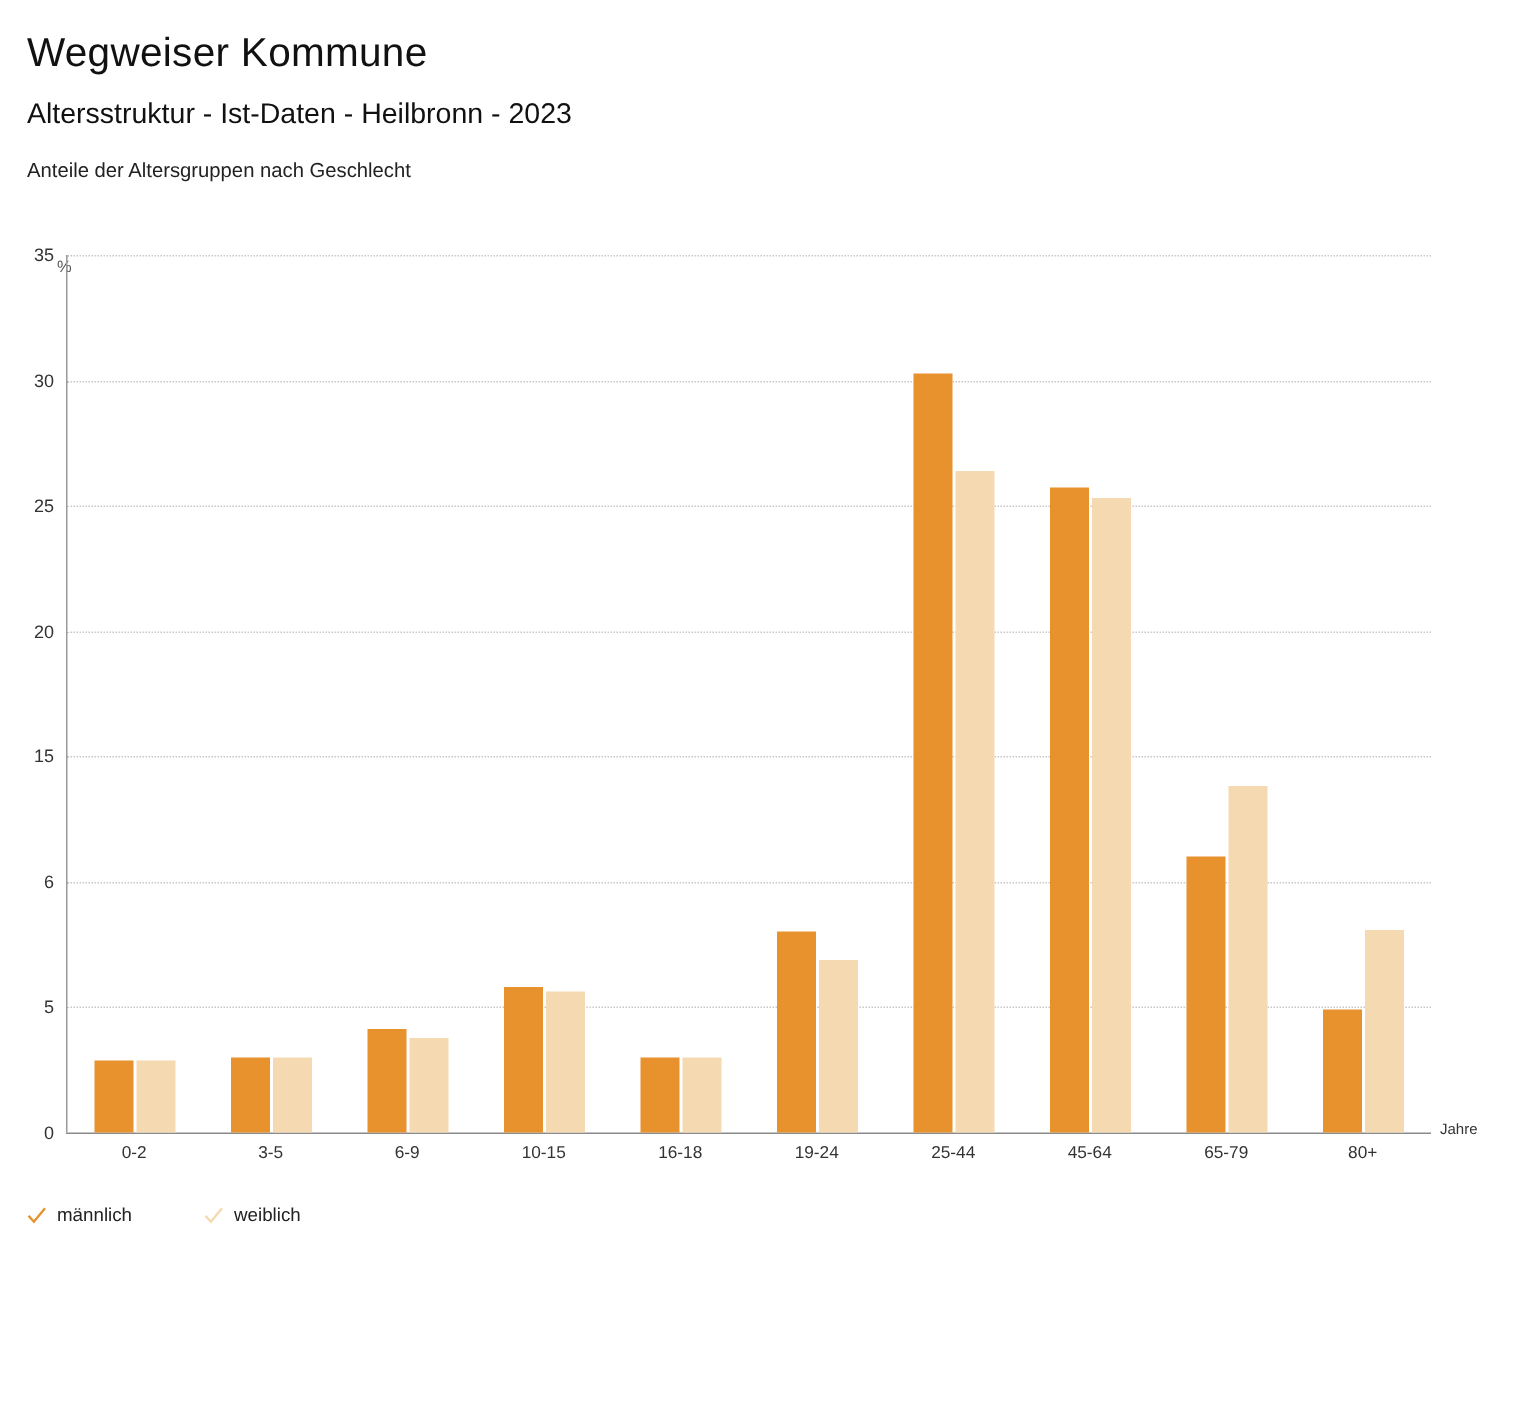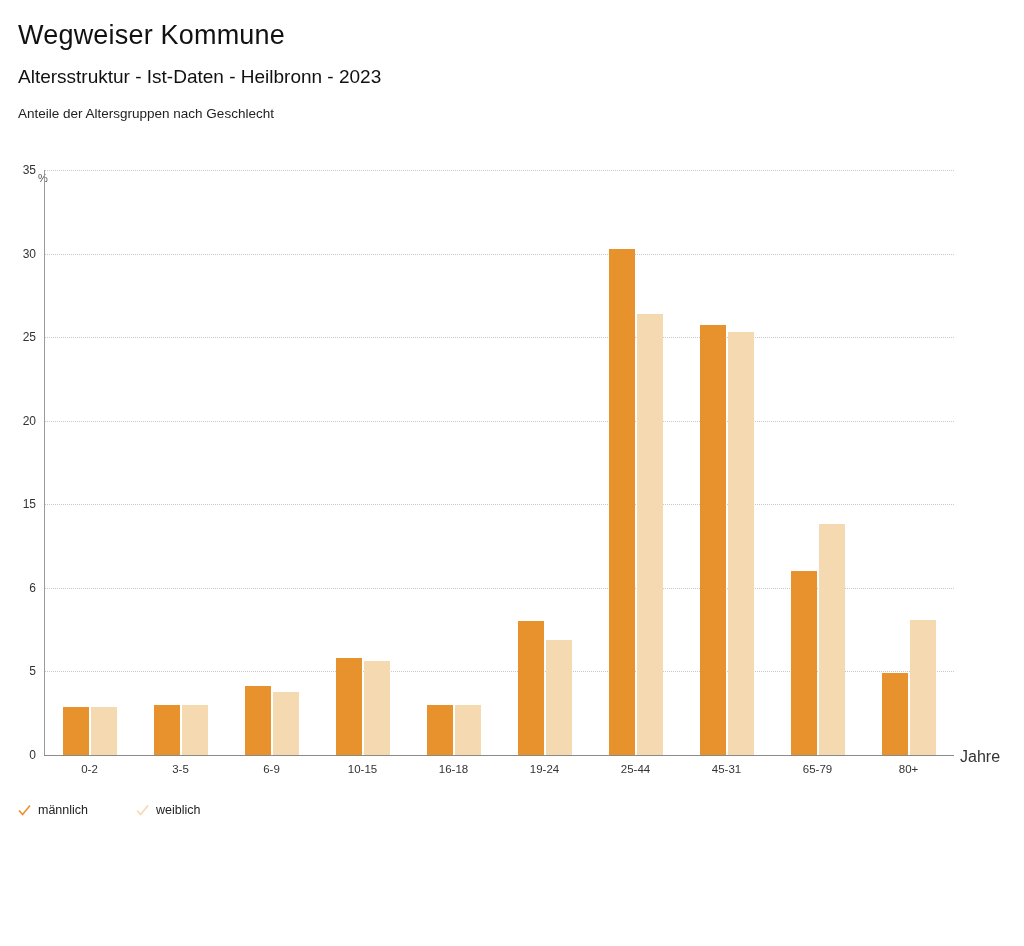--- a/index.html
+++ b/index.html
@@ -121,21 +121,21 @@
     font-size: 11.5px;
     color: #333333;
     text-align: center;
     transform: translateX(-50%);
     width: 70px;
   }
   .x-axis-title {
     position: absolute;
     left: 960px;
     top: 748px;
-    font-size: 16px;
+    font-size: 10px;
     color: #333333;
   }
 
   
   .legend {
     position: absolute;
     left: 18px;
     top: 803px;
     display: flex;
     align-items: center;
@@ -241,21 +241,21 @@
     </div>
   <div class="y-axis-line"></div>
   <div id="x-labels">
       <div class="x-tick-label" style="left: 89.5px;">0-2</div>
       <div class="x-tick-label" style="left: 180.5px;">3-5</div>
       <div class="x-tick-label" style="left: 271.5px; text-align: center;">6-9</div>
       <div class="x-tick-label" style="left: 362.5px;">10-15</div>
       <div class="x-tick-label" style="left: 453.5px;">16-18</div>
       <div class="x-tick-label" style="left: 544.5px;">19-24</div>
       <div class="x-tick-label" style="left: 635.5px;">25-44</div>
-      <div class="x-tick-label" style="left: 726.5px;">45-31</div>
+      <div class="x-tick-label" style="left: 726.5px;">45-64</div>
       <div class="x-tick-label" style="left: 817.5px;">65-79</div>
       <div class="x-tick-label" style="left: 908.5px;">80+</div>
     </div>
   <div class="x-axis-title">Jahre</div>
 
   <div class="legend" id="legend">
       <div class="legend-item">
         <span class="legend-check">
           <svg width="13" height="13" viewBox="0 0 13 13">
             <path d="M1 6.5 L4.6 10.5 L12 1.5" fill="none" stroke="#e8922e" stroke-width="1.6"></path>

